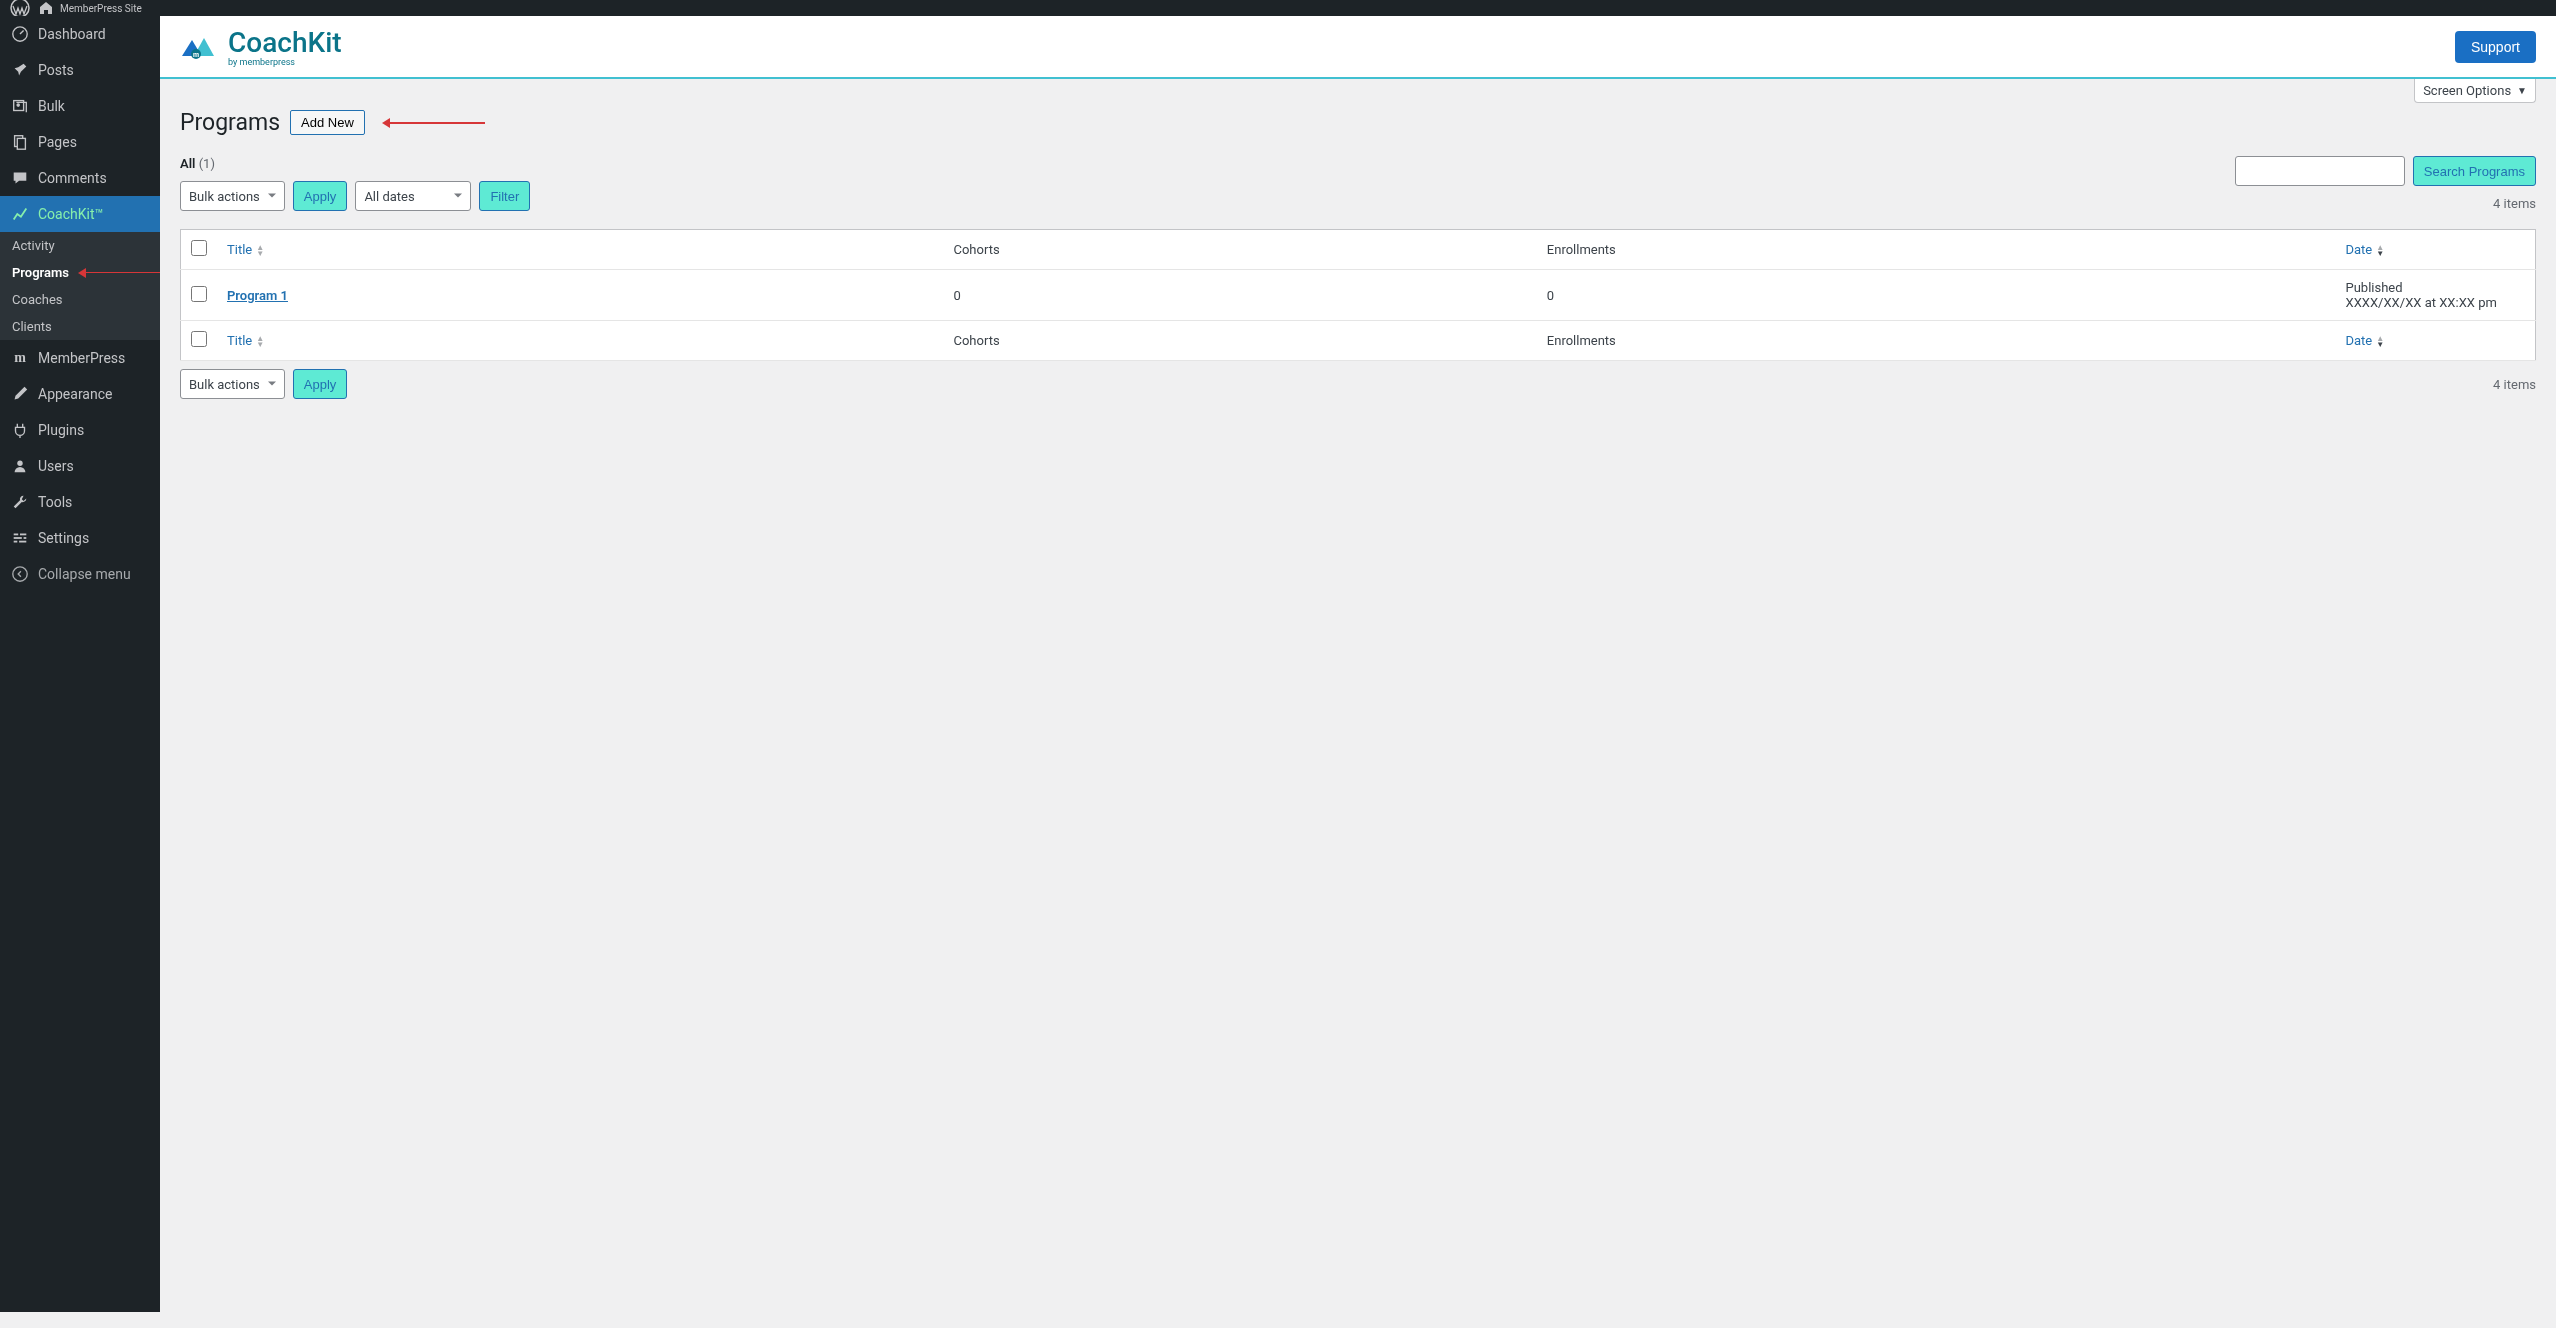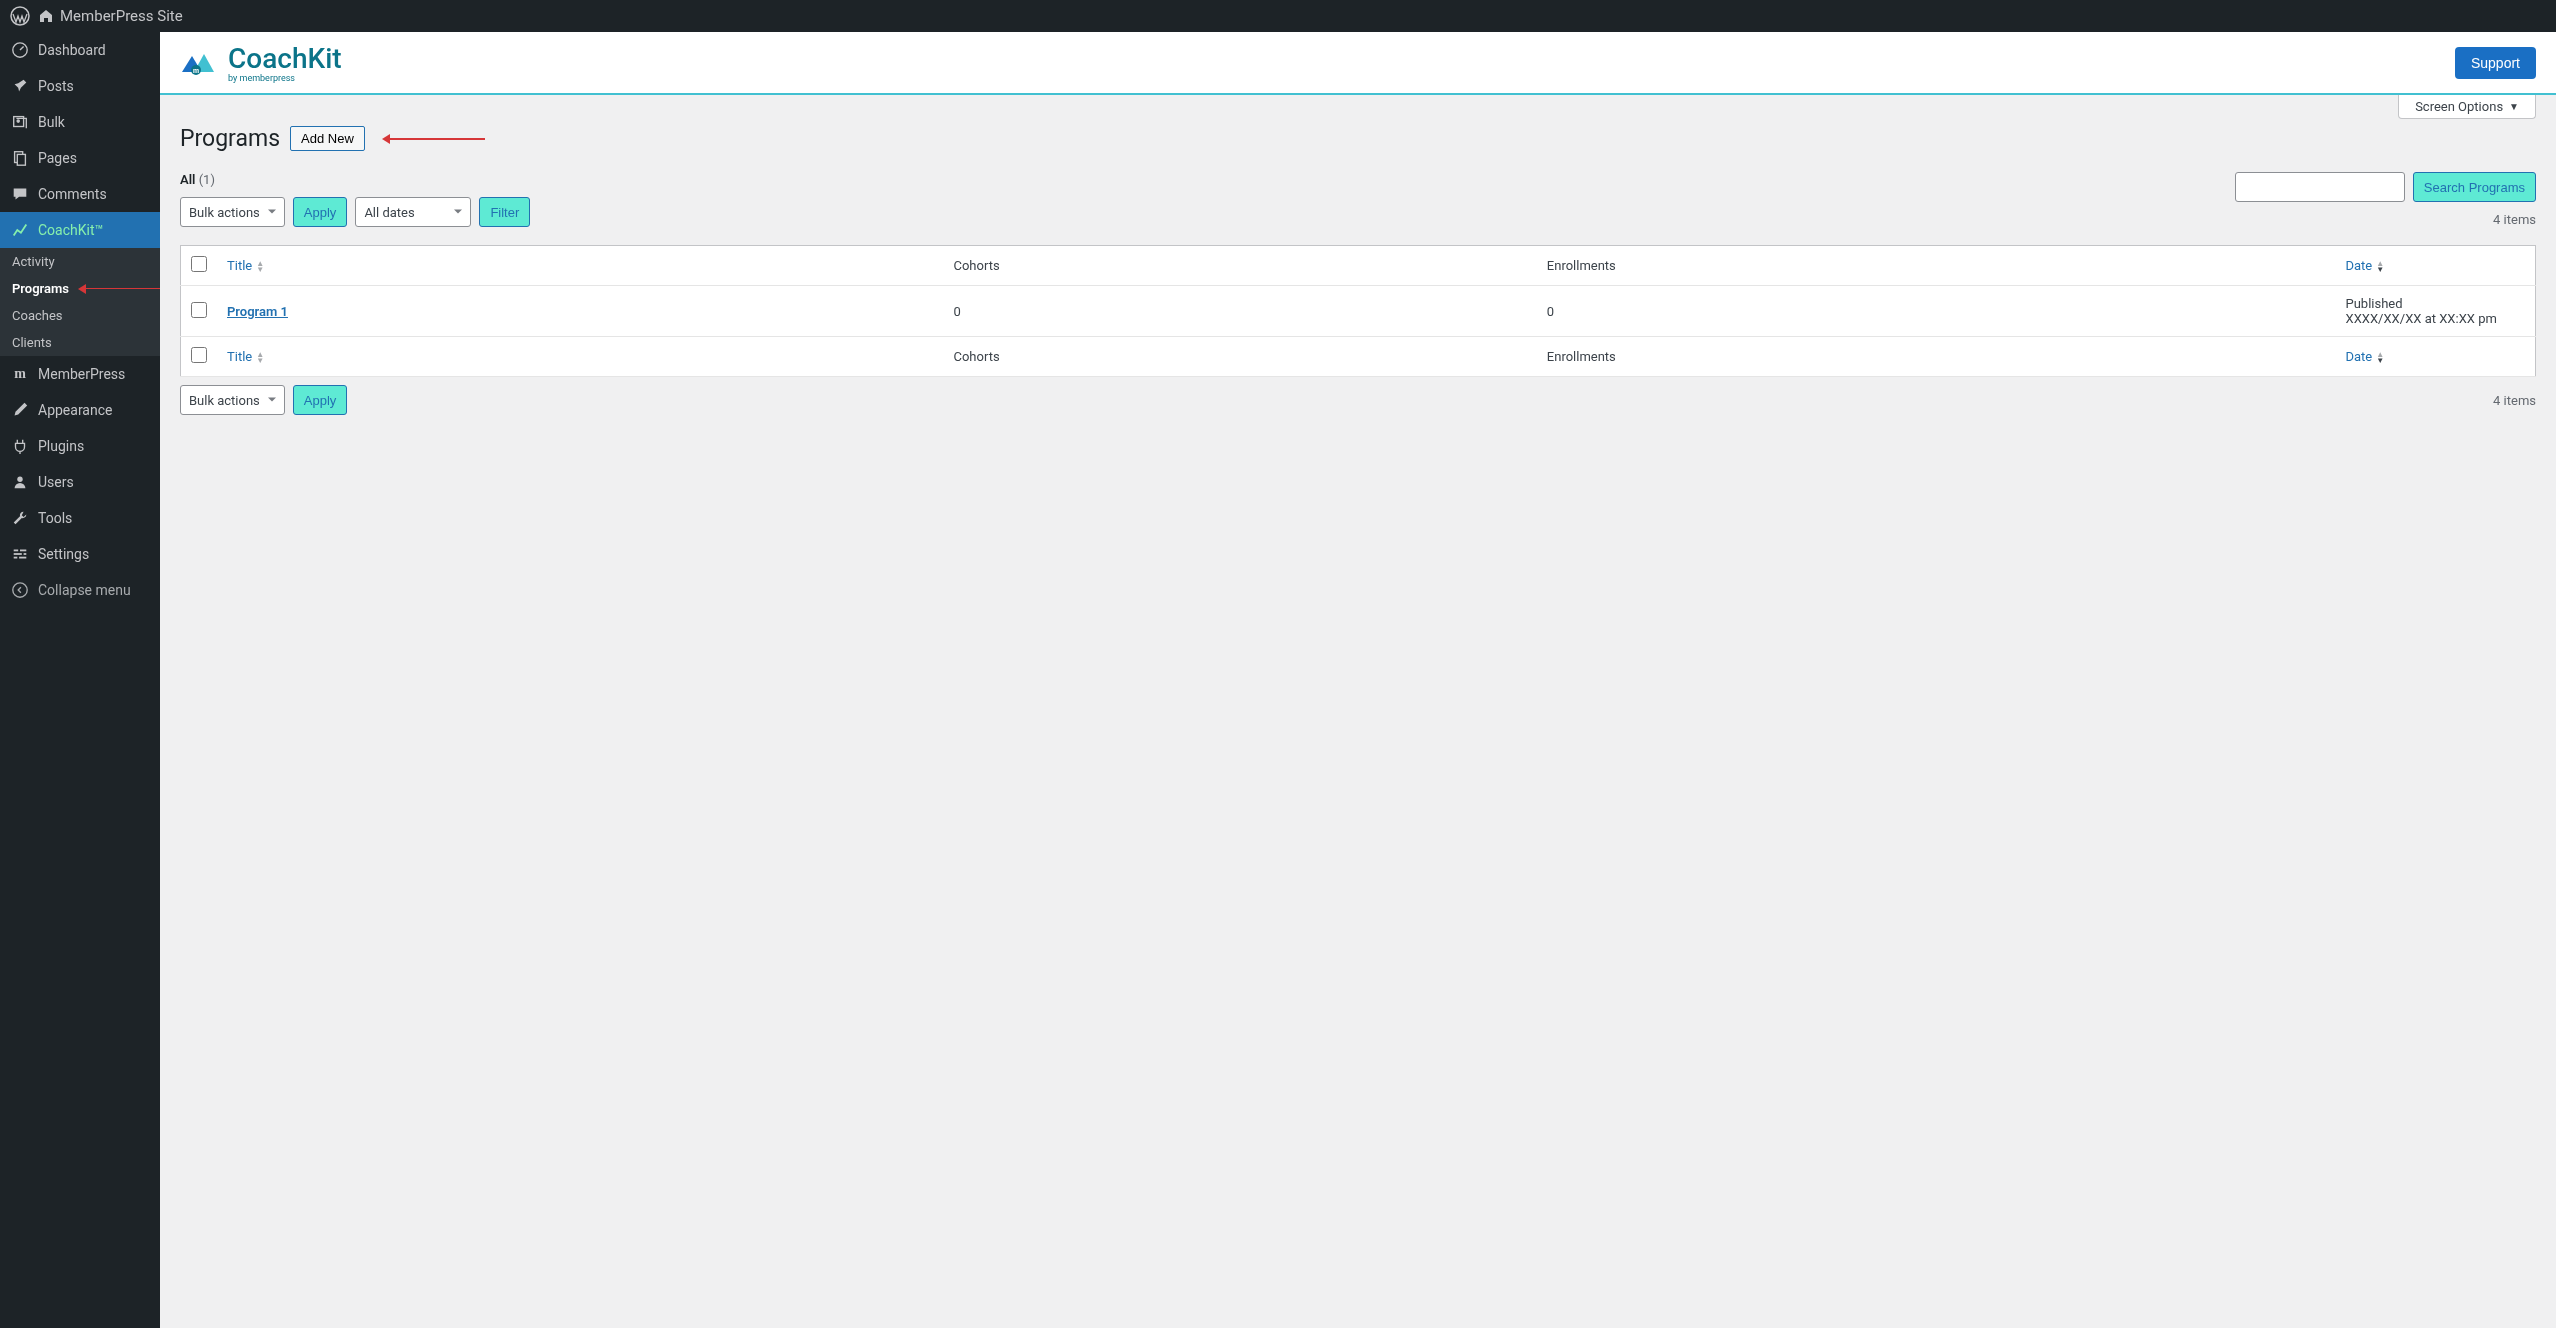--- a/index.html
+++ b/index.html
@@ -1,37 +1,37 @@
 <!DOCTYPE html>
 <html><head>
 <meta charset="utf-8">
 <style>
 * { box-sizing: border-box; margin: 0; padding: 0; }
 body { font-family: -apple-system, BlinkMacSystemFont, "Segoe UI", Roboto, sans-serif; font-size: 13px; color: #3c434a; background: #f0f0f1; }
-.topbar { background: #1d2327; height: 32px; display: flex; align-items: center; padding: 0 10px; color: #c3c4c7; font-size: 15px; }
+.topbar { background: #1d2327; height: 16px; display: flex; align-items: center; padding: 0 10px; color: #c3c4c7; font-size: 10px; }
 .topbar svg { fill: #c3c4c7; }
 .topbar .wp-logo { margin-right: 8px; display: flex; align-items: center; }
 .topbar .home-icon { margin-right: 6px; display: flex; align-items: center; }
 .container { display: flex; min-height: calc(100vh - 32px); }
 .sidebar { width: 160px; background: #1d2327; color: #c3c4c7; flex-shrink: 0; }
 .sidebar .menu-item { display: flex; align-items: center; padding: 8px 10px; cursor: pointer; font-size: 14px; gap: 8px; }
 .sidebar .menu-item.active { background: #2271b1; color: #86efac; position: relative; }
 .sidebar .menu-item.active::after { content: ""; position: absolute; right: -8px; top: 50%; transform: translateY(-50%); border: 8px solid transparent; border-right-color: #f0f0f1; }
 .sidebar .menu-icon { width: 20px; height: 20px; display: flex; align-items: center; justify-content: center; }
 .sidebar .submenu { background: #2c3338; }
 .sidebar .submenu .sub-item { padding: 6px 12px; font-size: 13px; cursor: pointer; color: #c3c4c7; }
 .sidebar .submenu .sub-item.current { color: #fff; font-weight: 600; }
 .main { flex: 1; display: flex; flex-direction: column; }
 .brand-banner { background: #fff; border-bottom: 2px solid #41c0d1; padding: 10px 20px; display: flex; align-items: center; justify-content: space-between; }
 .brand-logo { display: flex; align-items: center; gap: 8px; }
 .brand-logo .logo-text { font-size: 28px; font-weight: 500; color: #0b7489; }
 .brand-logo .logo-sub { font-size: 9px; color: #0b7489; margin-top: -2px; }
 .support-btn { background: #1a6fc4; color: #fff; border: none; border-radius: 4px; padding: 8px 16px; font-size: 14px; cursor: pointer; }
 .content { padding: 20px; position: relative; }
-.screen-opts { position: absolute; top: 0; right: 20px; background: #fff; border: 1px solid #c3c4c7; border-top: none; border-radius: 0 0 4px 4px; padding: 4px 16px; font-size: 13px; cursor: pointer; display: flex; align-items: center; gap: 6px; }
+.screen-opts { position: absolute; top: 0; right: 20px; background: #fff; border: 1px solid #c3c4c7; border-top: none; border-radius: 0 0 4px 4px; padding: 4px 8px; font-size: 13px; cursor: pointer; display: flex; align-items: center; gap: 6px; }
 .page-head { display: flex; align-items: center; gap: 10px; margin-bottom: 20px; margin-top: 10px; }
 .page-title { font-size: 23px; font-weight: 400; color: #1d2327; }
 .add-new-btn { border: 1px solid #2271b1; color: #000000; background: #f6f7f7; padding: 4px 10px; font-size: 13px; border-radius: 2px; cursor: pointer; }
 .red-arrow { width: 100px; height: 2px; background: #d63638; position: relative; margin-left: 10px; }
 .red-arrow::before { content: ""; position: absolute; left: -8px; top: -4px; border: 5px solid transparent; border-right: 8px solid #d63638; }
 .filter-row { display: flex; justify-content: space-between; align-items: flex-end; margin-bottom: 18px; }
 .filter-left .status-links { margin-bottom: 10px; font-size: 13px; }
 .status-links .all-link { color: #1d2327; font-weight: 600; }
 .status-links .count { color: #646970; }
 .controls-row { display: flex; gap: 8px; align-items: center; }

